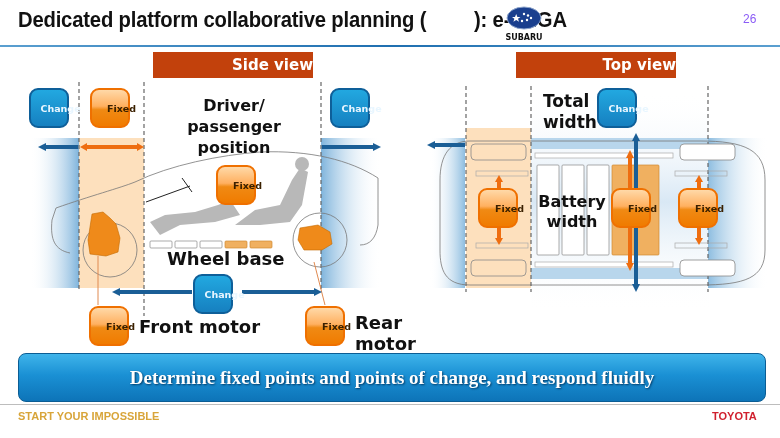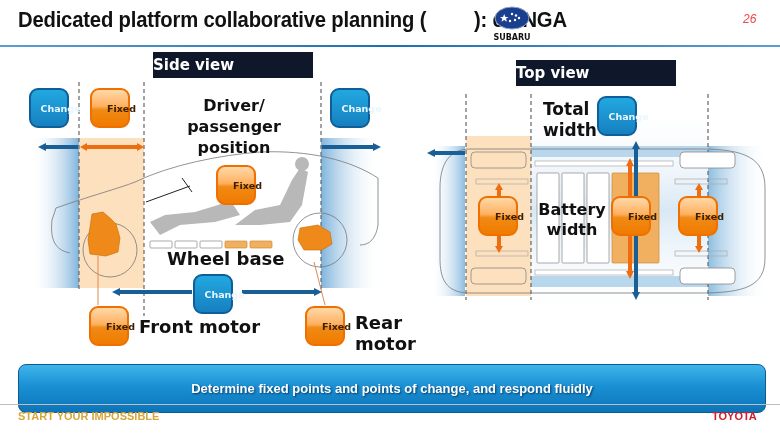--- a/index.html
+++ b/index.html
@@ -1,28 +1,28 @@
 <!DOCTYPE html>
 <html><head>
 <meta charset="utf-8">
 <style>
   html, body { margin:0; padding:0; }
   body { width:780px; height:438px; position:relative; overflow:hidden; background:#ffffff; font-family:"DejaVu Sans", sans-serif; }
   .abs { position:absolute; }
   #title { left:18px; top:7px; font-size:22px; font-weight:bold; color:#111; font-family:"Liberation Sans", sans-serif; letter-spacing:-0.2px; transform:scaleX(0.92); transform-origin:left top; white-space:nowrap; }
   #title .logo-slot { display:inline-block; width:52px; }
-  #subaru { left:484px; top:3px; width:56px; height:40px; }
-  #pagenum { left:743px; top:12px; font-size:12px; color:#ef4444; font-family:"Liberation Sans", sans-serif;font-style:italic; }
+  #subaru { left:496px; top:3px; width:56px; height:40px; }
+  #pagenum { left:743px; top:12px; font-size:12px; color:#8b5cf6; font-family:"Liberation Sans", sans-serif; }
   #title-rule { left:0; top:45px; width:780px; height:2px; background:linear-gradient(to right,#5a9fd0,#1f6fb0,#5a9fd0); }
-  .view-label { background:#0f172a; color:#fff; font-weight:bold; font-size:15px; text-align:left; line-height:26px; height:26px; }
+  .view-label { background:#c2410c; color:#fff; font-weight:bold; font-size:15px; text-align:right; line-height:26px; height:26px; }
   .badge { width:40px; height:40px; border-radius:9px; font-size:9.5px; font-weight:bold; display:flex; align-items:center; justify-content:center; box-sizing:border-box;padding-left:23px; }
   .badge.change { background:linear-gradient(#22a8e0,#1680c0); border:2px solid #0e5f99; color:#e8f6ff; }
   .badge.fixed { background:linear-gradient(#ffd9a8 0%,#ffb060 45%,#f08a14 55%,#f07b00 100%); border:2.5px solid #ef7000; color:#3a2000; }
   .bigtxt { font-weight:bold; color:#111; font-family:"DejaVu Sans", sans-serif; }
-  #banner { left:18px; top:353px; width:746px; height:47px; border-radius:8px; background:linear-gradient(#3fb4ea 0%,#1a90d4 45%,#0d74b8 100%); border:1px solid #0b5d94; color:#fff; font-weight:bold; font-size:13px; text-align:center; line-height:21px; display:flex; flex-direction:column; justify-content:center; text-shadow:1px 1px 2px #033a66; font-family:Liberation Sans, sans-serif;margin-top:11px; }
+  #banner { left:18px; top:353px; width:746px; height:47px; border-radius:8px; background:linear-gradient(#3fb4ea 0%,#1a90d4 45%,#0d74b8 100%); border:1px solid #0b5d94; color:#fff; font-weight:bold; font-size:19px; text-align:center; line-height:21px; display:flex; flex-direction:column; justify-content:center; text-shadow:1px 1px 2px #033a66; font-family:Liberation Serif, serif; }
   #footer-rule { left:0; top:404px; width:780px; height:1px; background:#bdbdbd; }
   #slogan { left:18px; top:410px; font-size:11px; font-weight:bold; color:#d8a53a; font-family:"Liberation Sans", sans-serif; }
   #brand { left:712px; top:410px; font-size:11px; font-weight:bold; color:#d0202e; font-family:"Liberation Sans", sans-serif;text-align:center; }
 </style>
 </head>
 <body>
 
 <div id="title" class="abs">
   <span>Dedicated platform collaborative planning (</span><span class="logo-slot"></span><span>): e-TNGA</span>
 </div>
@@ -112,21 +112,21 @@
 
   <div class="abs bigtxt" style="left:167px;top:200px;font-size:18px;">Wheel base</div>
   <div class="abs bigtxt" style="left:148px;top:47px;width:172px;text-align:center;font-size:16px;line-height:21px;">
     <div>Driver/</div>
     <div>passenger position</div>
   </div>
   <div class="abs bigtxt" style="left:139px;top:268px;font-size:18px;">Front motor</div>
   <div class="abs bigtxt" style="left:355px;top:264px;font-size:18px;">Rear motor</div>
 </div>
 
-<div class="abs" style="left:400px;top:56px;width:380px;height:300px;">
+<div class="abs" style="left:400px;top:48px;width:380px;height:300px;">
   <svg class="abs" style="left:0;top:0" width="380" height="300" viewBox="400 48 380 300">
     <defs>
       <linearGradient id="tL" x1="1" x2="0">
           <stop offset="0" stop-color="#8dbde0"></stop>
           <stop offset="1" stop-color="#ffffff" stop-opacity="0"></stop>
         </linearGradient>
       <linearGradient id="tR" x1="0" x2="1">
           <stop offset="0" stop-color="#8dbde0"></stop>
           <stop offset="1" stop-color="#ffffff" stop-opacity="0"></stop>
         </linearGradient>

